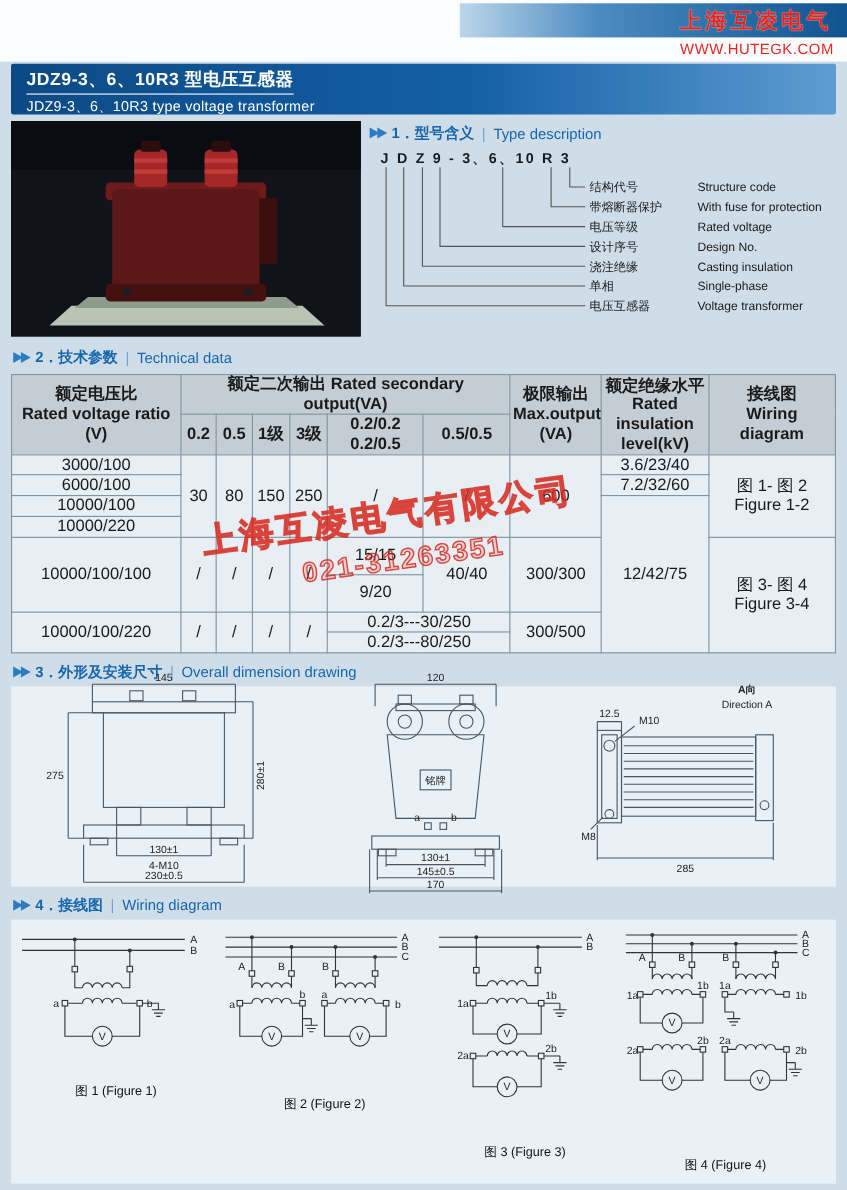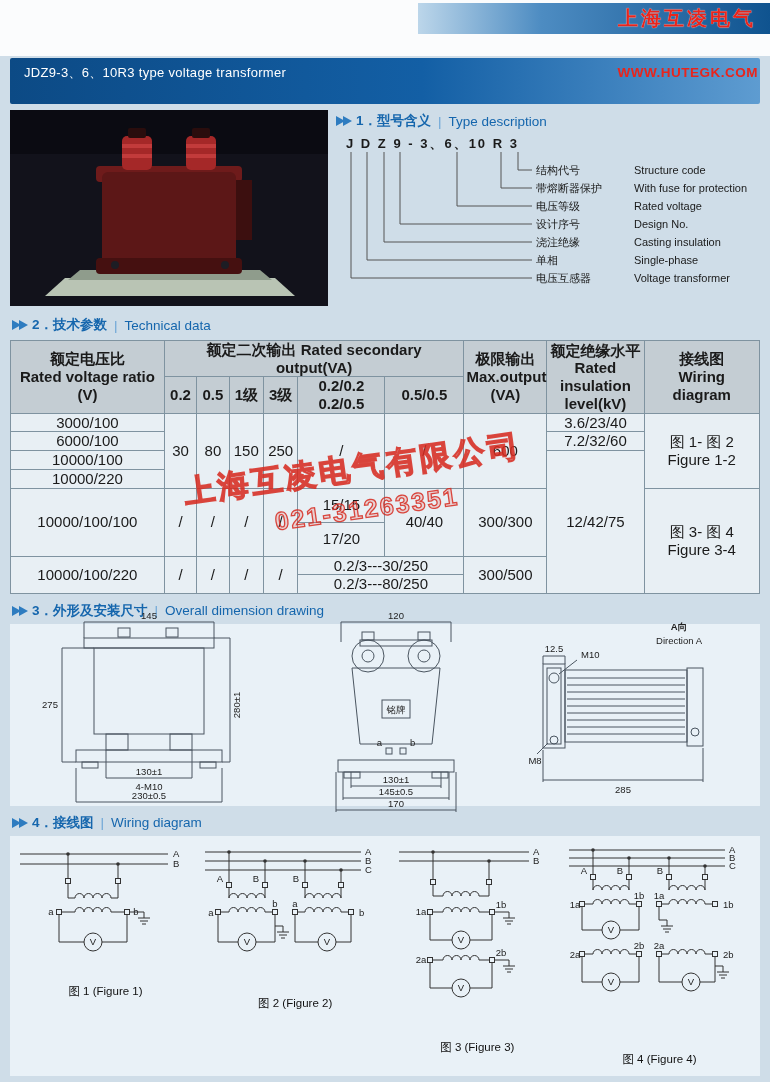--- a/index.html
+++ b/index.html
@@ -6,21 +6,21 @@
   html,body { width:770px; height:1082px; }
   body { background:#cfdde8; font-family:"Liberation Sans","DejaVu Sans",sans-serif; color:#1a1a1a; position:relative; overflow:hidden; }
 
   
   .topbar { position:relative; height:56px; background:#fbfcfd;text-align:right; }
   .brand-box { position:absolute; right:0; top:3px; width:352px; height:31px;
     background:linear-gradient(90deg,#bcd6ea 0%, #4d8cc2 35%, #0f538f 100%);
     display:flex; align-items:center; justify-content:flex-end; padding-right:14px; }
   .brand-box span { color:#e8251d; font-weight:bold; font-size:20px; letter-spacing:3px;
     text-shadow:0 0 1px #fff; }
-  .website { position:absolute; right:12px; top:37px; color:#e8251d; font-weight:bold; font-size:13.5px; letter-spacing:.5px;margin-top:28px; }
+  .website { position:absolute; right:12px; top:37px; color:#e8251d; font-weight:normal; font-size:13.5px; letter-spacing:.5px; }
 
   
   .titlebar { margin:2px 10px 0; height:46px;
     background:linear-gradient(90deg,#0c4a85 0%, #135fa5 55%, #5e9cd1 100%);
     color:#fff; padding:4px 14px 0; border-radius:2px; }
   .title-cn { font-size:16px; font-weight:bold; display:inline-block;
     border-bottom:1.5px solid #fff; padding-bottom:2px; letter-spacing:.5px; }
   .title-en { font-size:13px; margin-top:2px; letter-spacing:.3px; }
 
   
@@ -70,20 +70,21 @@
 <body>
 
 <div class="topbar">
   <div class="brand-box">
     <span>上海互凌电气</span>
   </div>
   <div class="website">WWW.HUTEGK.COM</div>
 </div>
 
 <div class="titlebar">
+  <div class="title-cn">JDZ9-3、6、10R3 型电压互感器</div>
   <div class="title-en">JDZ9-3、6、10R3  type voltage transformer</div>
 </div>
 
 <div class="row1">
   <div class="photo">
     <svg viewBox="0 0 318 196" width="318" height="196">
       <rect width="318" height="196" fill="#12121b"></rect>
       <rect width="318" height="44" fill="#0b0b12"></rect>
       <polygon points="55,168 265,168 285,186 35,186" fill="#b9c4b4"></polygon>
       <polygon points="70,160 250,160 262,170 58,170" fill="#8f9c8c"></polygon>
@@ -225,21 +226,21 @@
       <td rowspan="2">/</td>
       <td rowspan="2">/</td>
       <td rowspan="2">/</td>
       <td>15/15</td>
       <td rowspan="2">40/40</td>
       <td rowspan="2">300/300</td>
       <td rowspan="4">图 3- 图 4
 Figure 3-4</td>
     </tr>
     <tr class="re">
-      <td>17/20</td>
+      <td>9/20</td>
     </tr>
     <tr class="rf">
       <td rowspan="2">10000/100/220</td>
       <td rowspan="2">/</td>
       <td rowspan="2">/</td>
       <td rowspan="2">/</td>
       <td rowspan="2">/</td>
       <td colspan="2">0.2/3---30/250</td>
       <td rowspan="2">300/500</td>
     </tr>

